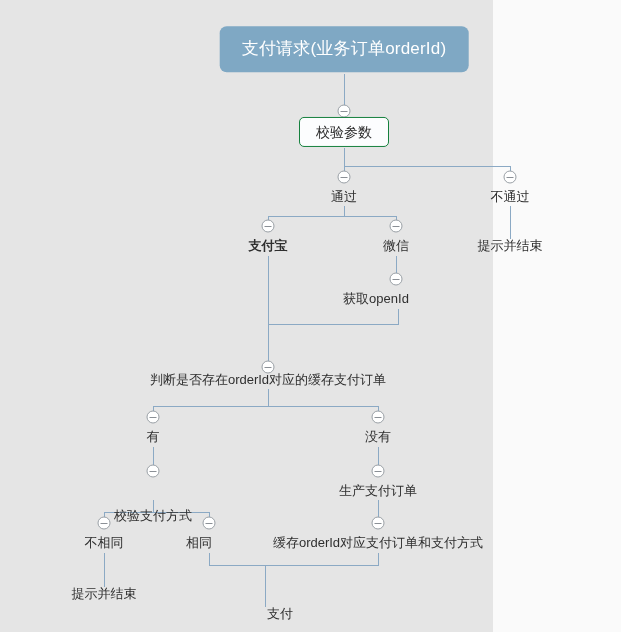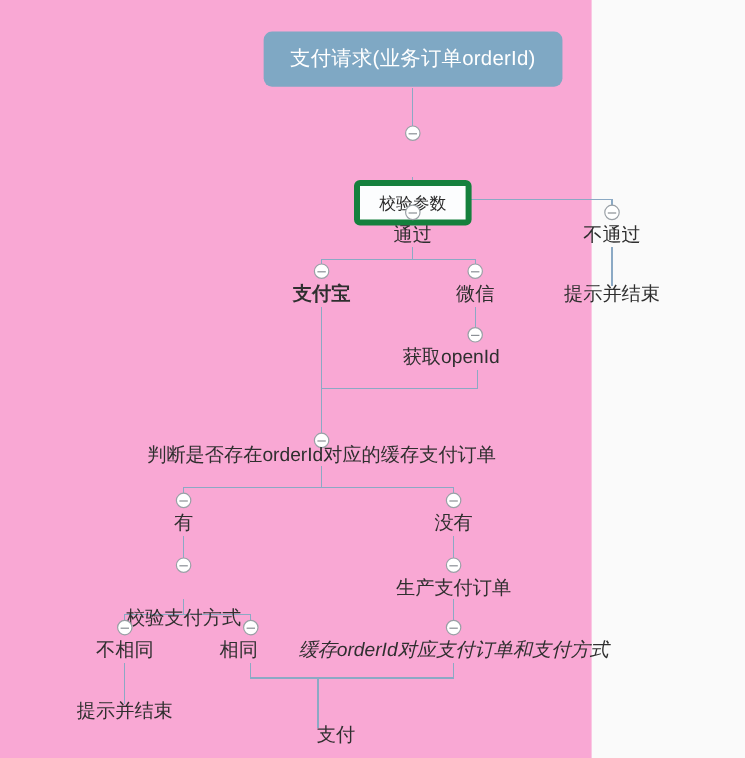--- a/index.html
+++ b/index.html
@@ -11,21 +11,21 @@
     width: 621px;
     height: 632px;
     background: #fafafa;
     font-family: "Liberation Sans", "DejaVu Sans", sans-serif;
     overflow: hidden;
   }
   #canvas {
     position: relative;
     width: 493px;
     height: 632px;
-    background: #f9a8d4;
+    background: #e5e5e5;
   }
   svg.edges {
     position: absolute;
     left: 0;
     top: 0;
     width: 621px;
     height: 632px;
     pointer-events: none;
   }
   .node {
@@ -38,29 +38,28 @@
     background: #7fa8c4;
     color: #ffffff;
     border-radius: 7px;
     padding: 13px 22px;
     font-size: 17px;
     letter-spacing: .2px;
   }
   .node-box {
     background: #fcfdfe;
     color: #2a2a2a;
-    border: 5px solid #15803d;
+    border: 1px solid #15803d;
     border-radius: 5px;
     padding: 6px 16px;
     font-size: 14px;
-    margin-top: 37px;
   }
   .node-plain {
     color: #2f2f2f;
-    font-size: 16px;
+    font-size: 13px;
     background: transparent;
   }
   .toggle {
     position: absolute;
     width: 13px;
     height: 13px;
     border: 1px solid #9aa0a6;
     border-radius: 50%;
     background: #ffffff;
     transform: translate(-50%, -50%);
@@ -123,18 +122,18 @@
       <div class="node node-plain" style="left: 378px; top: 437px;">没有</div>
       <div class="toggle" style="left: 153px; top: 471px;"></div>
       <div class="node node-plain" style="left: 153px; top: 491px; margin-top: 25px;">校验支付方式</div>
       <div class="toggle" style="left: 378px; top: 471px;"></div>
       <div class="node node-plain" style="left: 378px; top: 491px;">生产支付订单</div>
       <div class="toggle" style="left: 104px; top: 523px;"></div>
       <div class="node node-plain" style="left: 104px; top: 543px;">不相同</div>
       <div class="toggle" style="left: 209px; top: 523px;"></div>
       <div class="node node-plain" style="left: 199px; top: 543px;">相同</div>
       <div class="toggle" style="left: 378px; top: 523px;"></div>
-      <div class="node node-plain" style="left: 378px; top: 543px; font-style: italic;">缓存orderId对应支付订单和支付方式</div>
+      <div class="node node-plain" style="left: 378px; top: 543px;">缓存orderId对应支付订单和支付方式</div>
       <div class="node node-plain" style="left: 104px; top: 594px;">提示并结束</div>
       <div class="node node-plain" style="left: 280px; top: 614px;">支付</div>
     </div>
 
 </div>
 
 </body></html>

